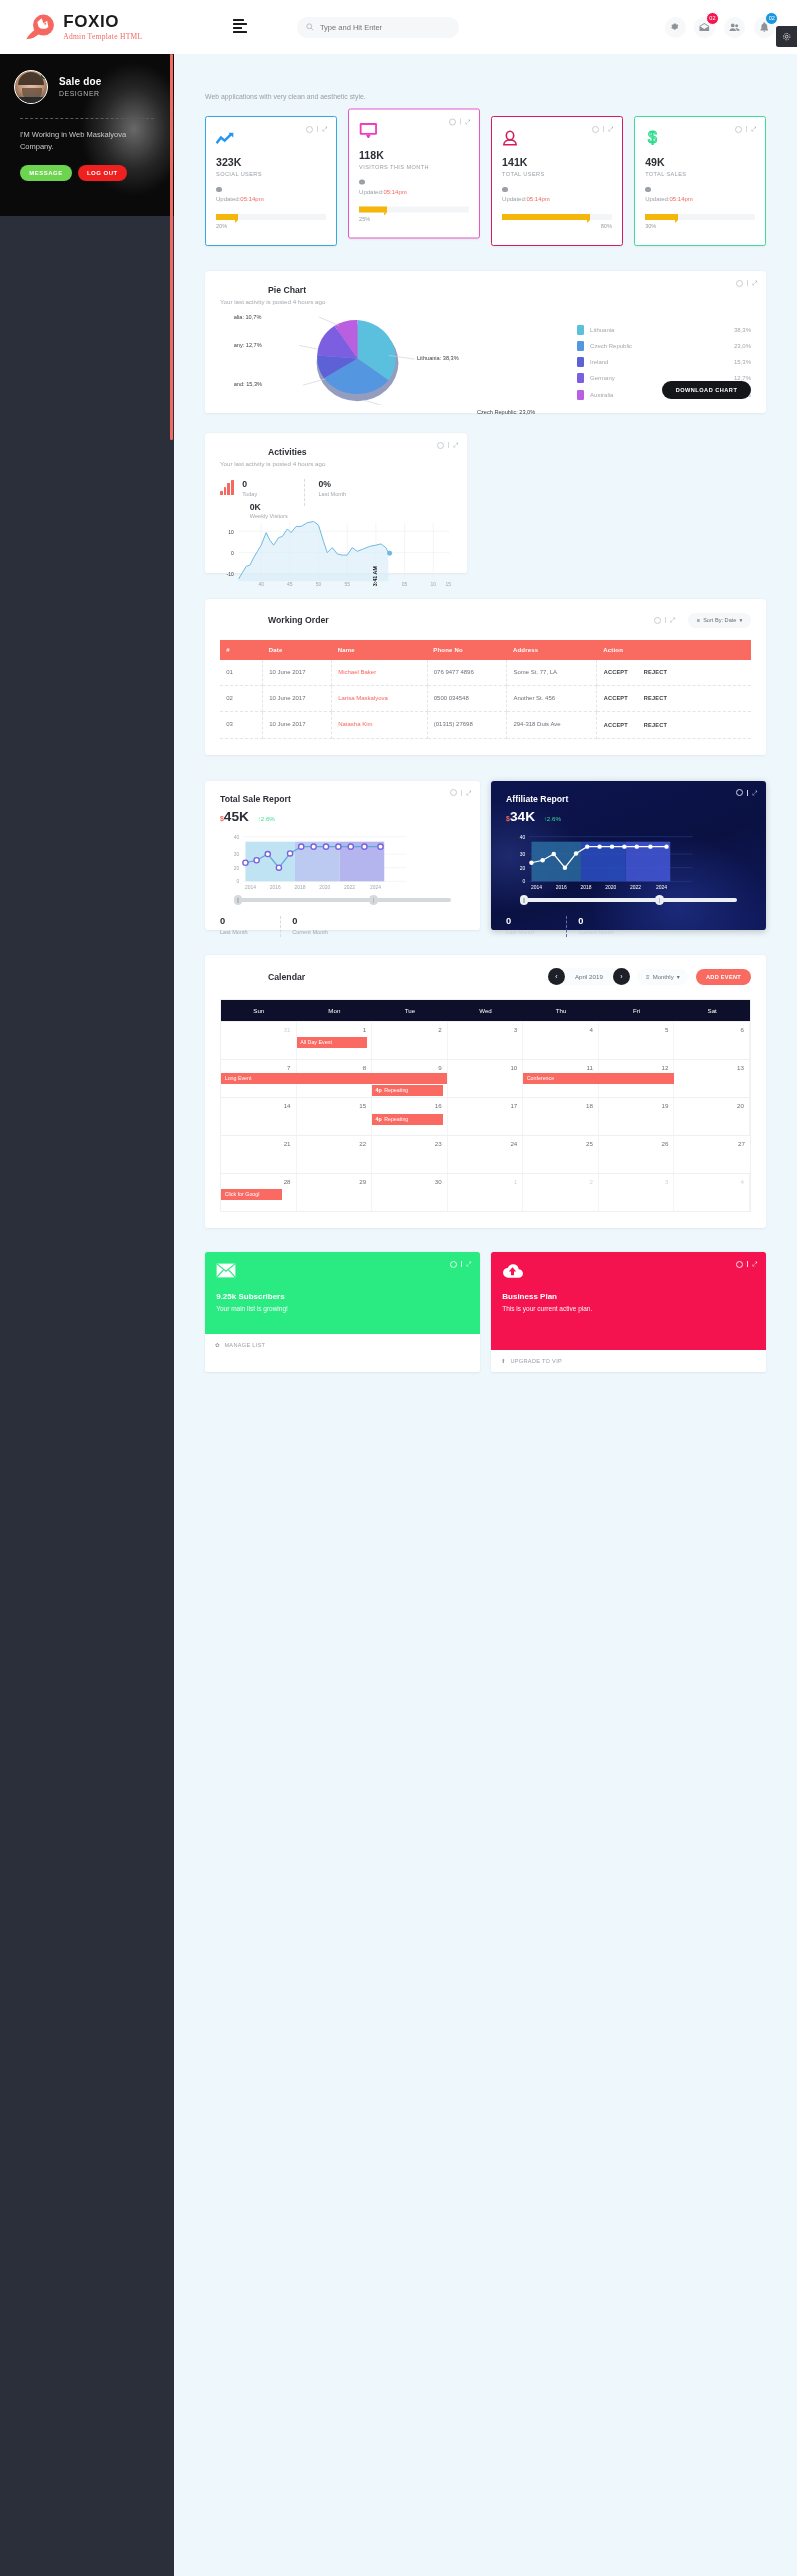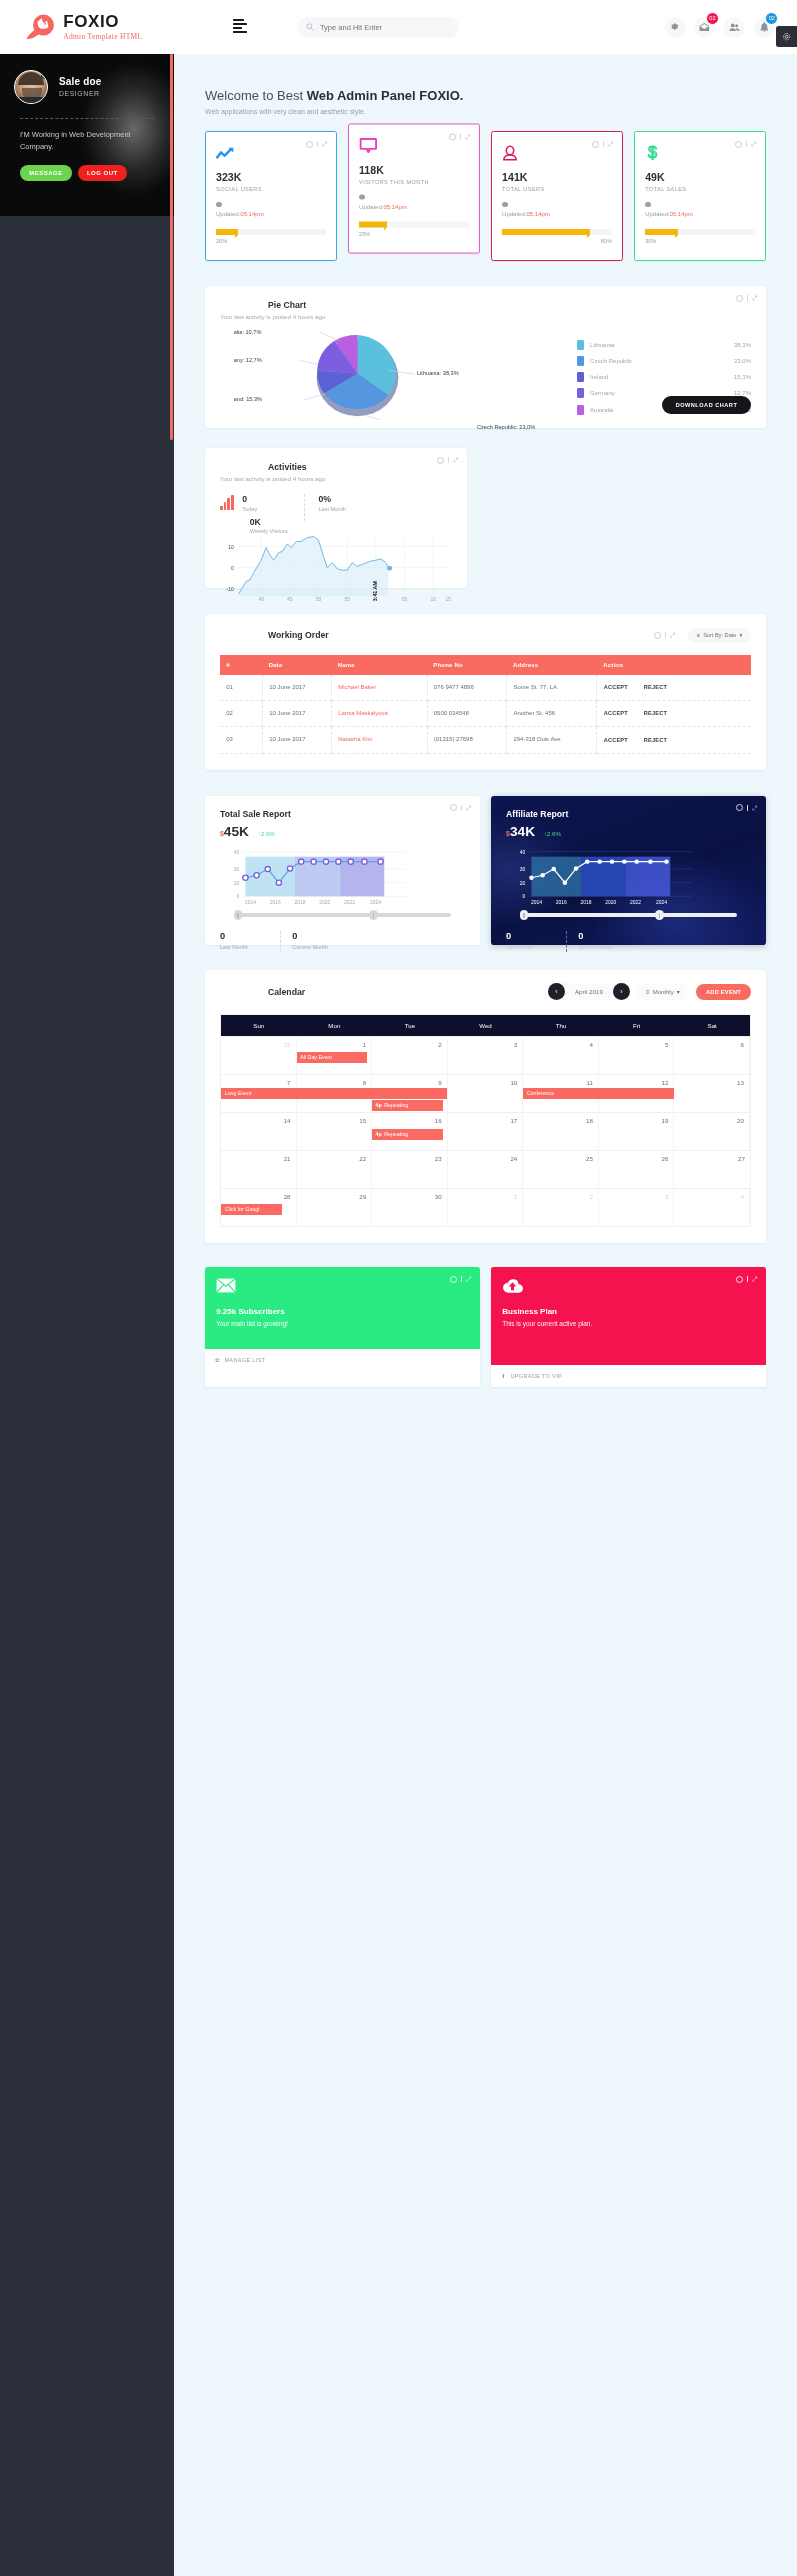--- a/index.html
+++ b/index.html
@@ -345,34 +345,33 @@
             <div class="beard"></div>
             <div class="shirt"></div>
           <div class="dot-online"></div>
         </div>
         <div class="pname">
           <h4>Sale doe</h4>
           <span>DESIGNER</span>
         </div>
       </div>
       <div class="dashed"></div>
-      <div class="pdesc">I'M Working in Web Development Company.</div>
+      <div class="pdesc">I'M Working in Web Maskalyova Company.</div>
       <div class="pbtns">
         <button class="pbtn green">MESSAGE</button>
         <button class="pbtn red">LOG OUT</button>
       </div>
     </div>
   </div>
   <div class="sidescroll"></div>
 </div>
 
 <div class="main">
 
   <div class="welcome">
-    <h1><span>Welcome to Best </span><b>Web Admin Panel FOXIO.</b></h1>
     <p>Web applications with very clean and aesthetic style.</p>
   </div>
 
   <div class="row stats">
 
     <div class="stat b1">
       <div class="card-tools">
         <span class="circ"></span>
         <span class="vline"></span>
         <span class="expand">⤢</span>

